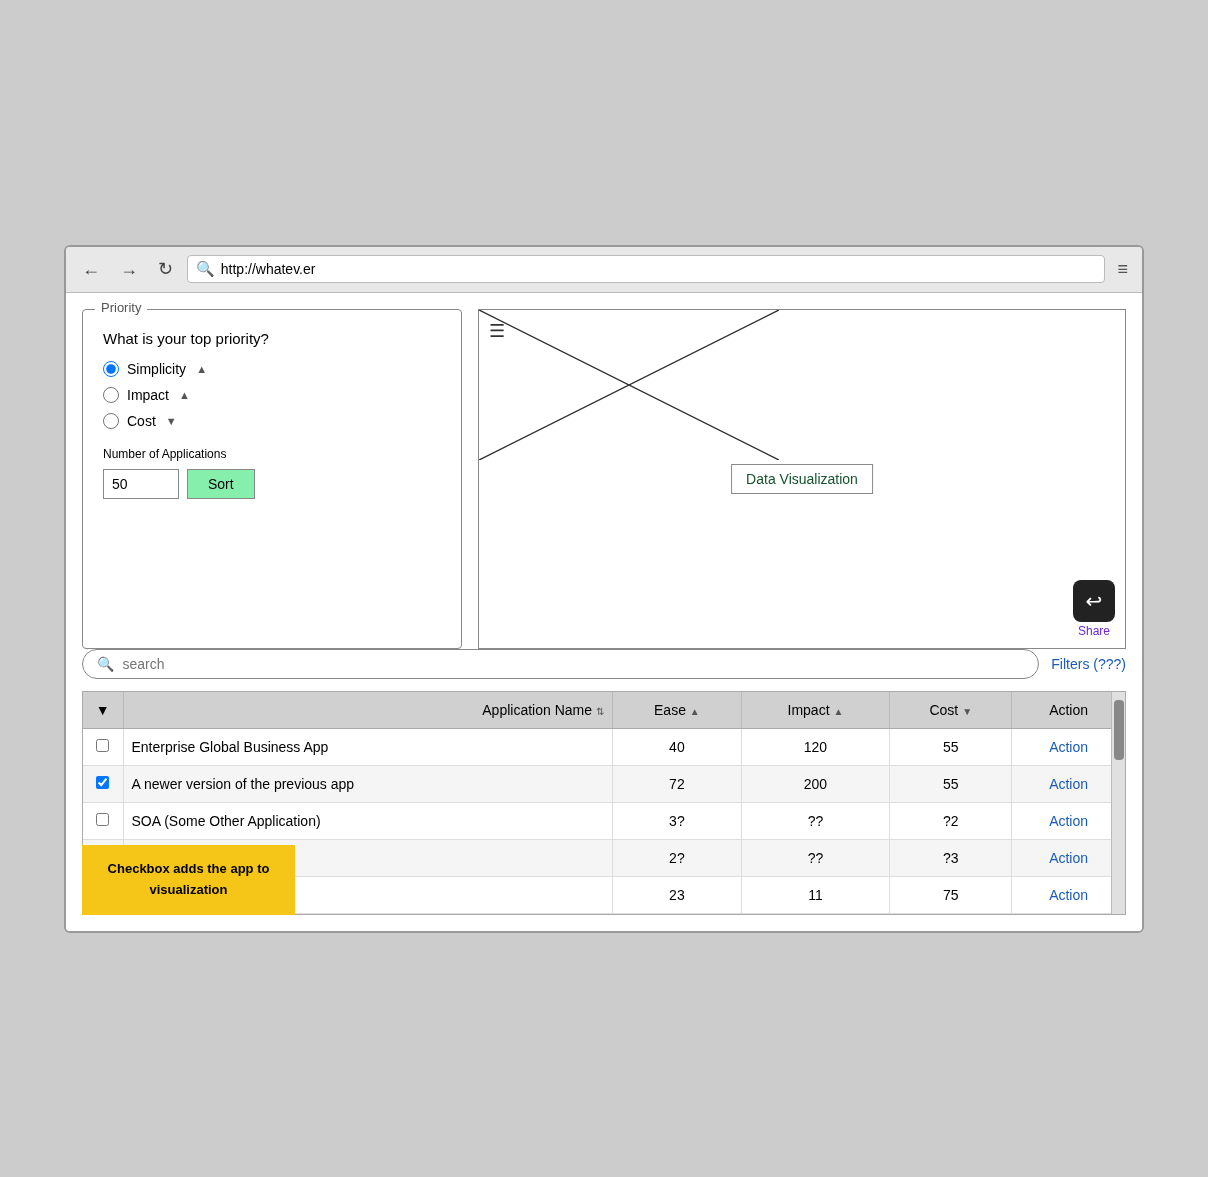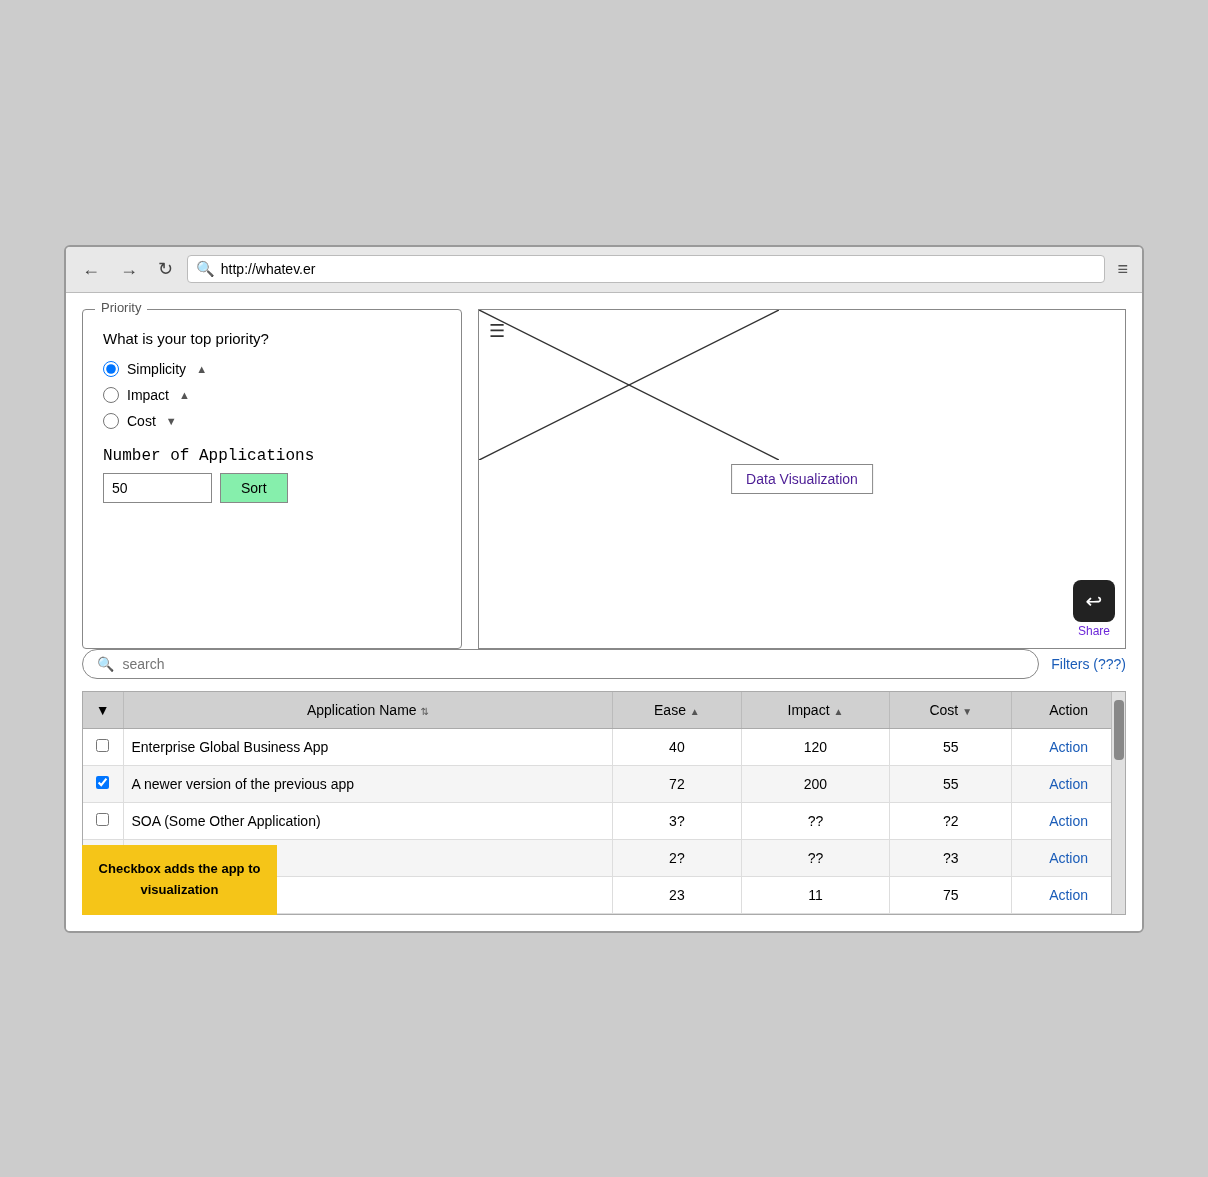--- a/index.html
+++ b/index.html
@@ -114,31 +114,30 @@
     .sort-arrow {
       font-size: 11px;
       color: #555;
       margin-left: 2px;
     }
     .num-apps-section {
       margin-top: 8px;
     }
     .num-apps-section label {
       display: block;
-      font-size: 16px;
+      font-size: 12px;
       margin-bottom: 8px;
-      font-family: Liberation Mono, monospace;
     }
     .num-apps-row {
       display: flex;
       align-items: center;
       gap: 8px;
     }
     .num-input {
-      width: 109px;
+      width: 76px;
       padding: 6px 8px;
       border: 1px solid #888;
       font-size: 14px;
     }
     .sort-btn {
       padding: 6px 20px;
       background: #86efac;
       border: 1px solid #888;
       font-size: 14px;
       cursor: pointer;
@@ -159,21 +158,21 @@
     }
     .viz-label {
       position: absolute;
       top: 50%;
       left: 50%;
       transform: translate(-50%, -50%);
       background: white;
       border: 1px solid #888;
       padding: 6px 14px;
       font-size: 14px;
-      color: #4c1d95;
+      color: #14532d;
     }
     .share-btn {
       position: absolute;
       bottom: 10px;
       right: 10px;
       display: flex;
       flex-direction: column;
       align-items: center;
       gap: 2px;
       cursor: pointer;
@@ -229,21 +228,21 @@
     table {
       width: 100%;
       border-collapse: collapse;
       font-size: 14px;
     }
     thead tr {
       background: #d0d0d0;
     }
     thead th {
       padding: 10px 8px;
-      text-align: center;
+      text-align: right;
       border-bottom: 1px solid #aaa;
       border-right: 1px solid #bbb;
       font-weight: normal;
     }
     thead th:last-child { border-right: none; }
     .th-sort {
       cursor: pointer;
     }
     .th-arrow { font-size: 10px; color: #555; }
     tbody tr {
@@ -433,21 +432,21 @@
                 <td class="td-center"><span class="action-link">Action</span></td>
               </tr>
             </tbody>
         </table>
 
         <div class="scrollbar">
           <div class="scrollbar-thumb"></div>
         </div>
       </div>
 
-      <div style="position:absolute; bottom:0; left:0; z-index:10; background:#f5c518; padding:14px 16px; width:195px; font-size:13px; font-weight:bold; text-align:center; line-height:1.6;">
+      <div style="position:absolute; bottom:0; left:0; z-index:10; background:#f5c518; padding:14px 16px; width:213px; font-size:13px; font-weight:bold; text-align:center; line-height:1.6;">
         <span>Checkbox adds the app to visualization</span>
       </div>
 
 
     </div>
 
   </div>
 </div>
 
 </body></html>

